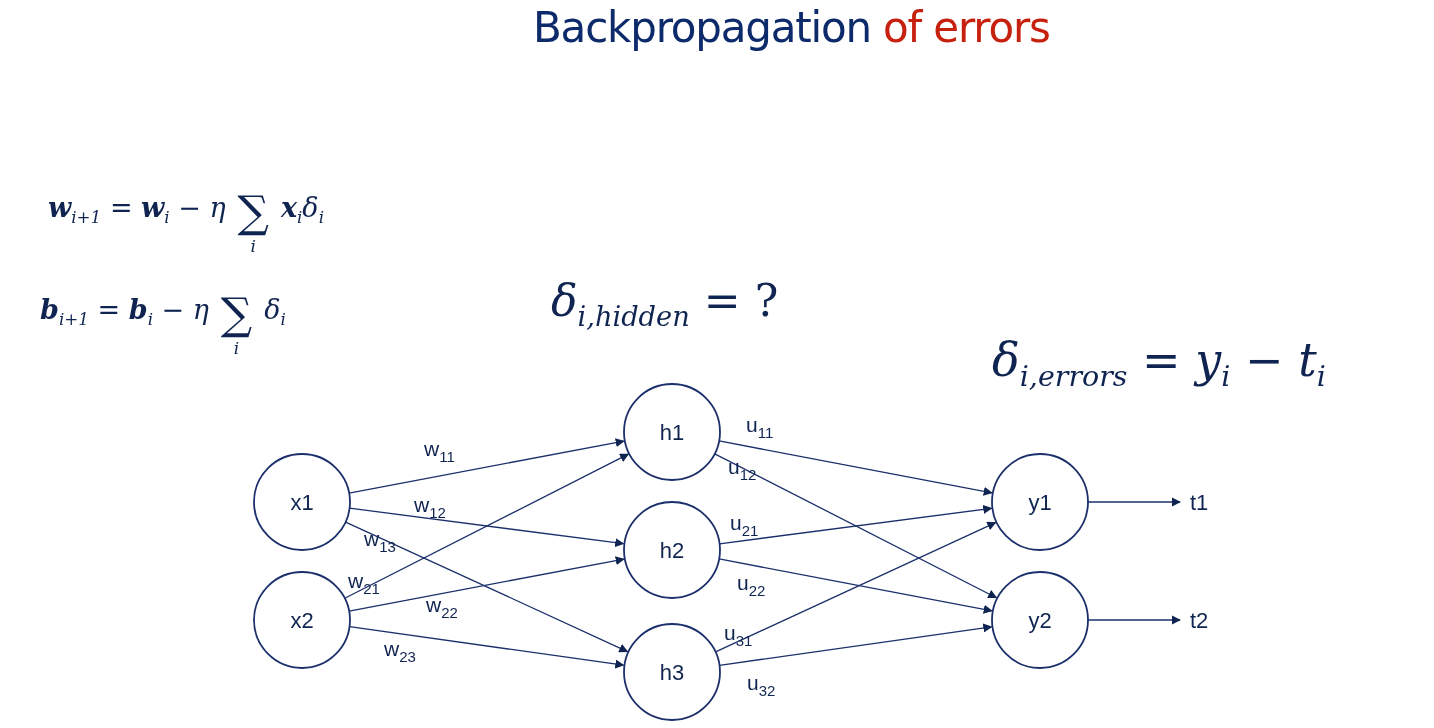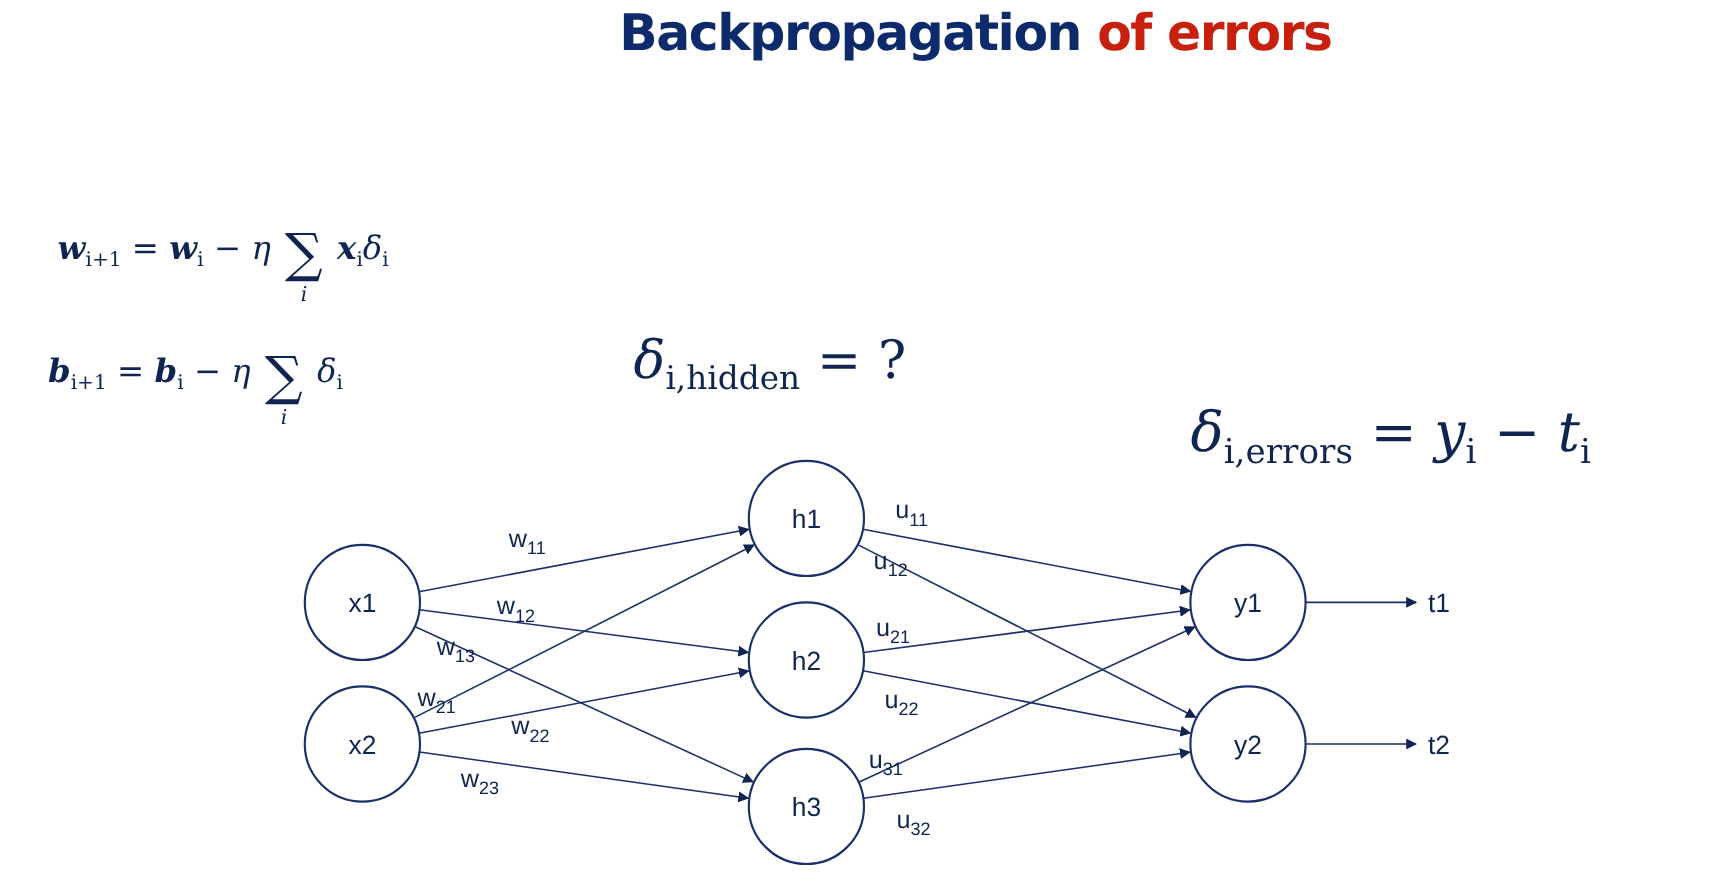--- a/index.html
+++ b/index.html
@@ -1,34 +1,34 @@
 <!DOCTYPE html>
 <html><head>
 <meta charset="utf-8">
 <style>
   html, body { margin: 0; padding: 0; background: #ffffff; }
   body { width: 1434px; height: 728px; position: relative; overflow: hidden; font-family: "DejaVu Sans", sans-serif; }
   .title {
-    position: absolute; left: 516px; top: 0px; height: 56px;
-    font-family: "DejaVu Sans", sans-serif; font-weight: bold; font-size: 42px;
+    position: absolute; left: 533px; top: 0px; height: 56px;
+    font-family: "DejaVu Sans", sans-serif; font-weight: normal; font-size: 42px;
     letter-spacing: -1.2px; white-space: nowrap; line-height: 56px;
   }
   .title .part1 { color: #0d2a6b; }
   .title .part2 { color: #c8200f; }
   .math {
     position: absolute; font-family: "DejaVu Serif", serif; color: #0f2450; white-space: nowrap;
   }
   .eq-w { left: 48px; top: 190px; font-size: 27px; }
   .eq-b { left: 40px; top: 292px; font-size: 27px; }
   .bold-it { font-weight: bold; font-style: italic; }
   .it { font-style: italic; }
-  sub.s { font-size: 0.62em; vertical-align: -0.35em; }
+  sub.s { font-size: 0.62em; vertical-align: -0.35em; font-style: italic; }
   .sum { position: relative; display: inline-block; width: 38px; text-align: center; font-size: 44px; line-height: 1; vertical-align: -10px; }
   .sum .under { position: absolute; left: 0; right: 0; top: 48px; font-size: 17px; font-style: italic; }
-  .delta-hidden { left: 528px; top: 275px; font-size: 44px; }
+  .delta-hidden { left: 551px; top: 275px; font-size: 44px; }
   .delta-output { left: 992px; top: 333px; font-size: 46px; }
   svg.net { position: absolute; left: 0; top: 0; }
   .nodelabel { font-family: "Liberation Sans", sans-serif; font-size: 22px; fill: #0f2450; }
   .edgelabel { font-family: "Liberation Sans", sans-serif; font-size: 21px; fill: #0f2450; }
   .edgelabel .sb { font-size: 15px; }
 </style>
 </head>
 <body>
 
 <div class="title">

